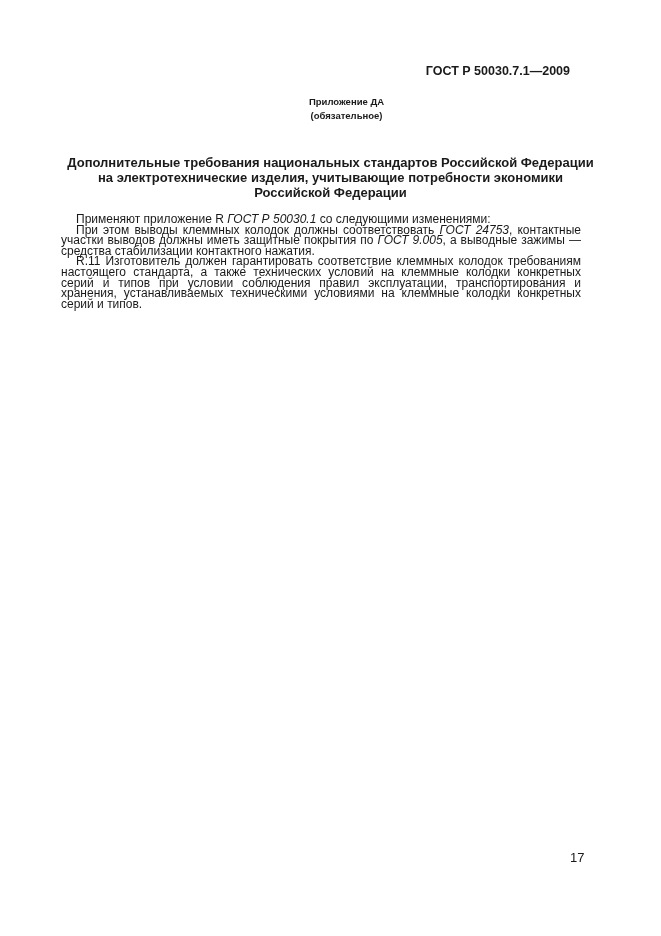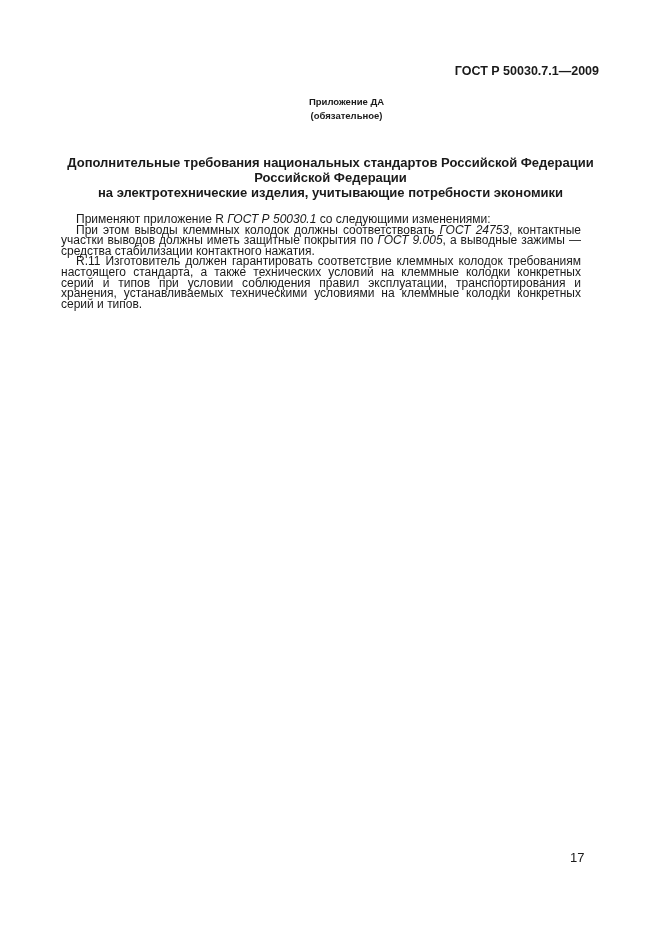--- a/index.html
+++ b/index.html
@@ -1,18 +1,18 @@
 <!DOCTYPE html>
 <html><head>
   <meta charset="utf-8">
   <style>
     html, body { margin: 0; padding: 0; background: #ffffff; }
     body { width: 661px; height: 936px; position: relative; overflow: hidden;
            font-family: "Liberation Sans", sans-serif; color: #1a1a1a; }
-    .header { position: absolute; top: 64px; right: 62px; font-size: 12.5px; font-weight: bold; }
+    .header { position: absolute; top: 64px; right: 91px; font-size: 12.5px; font-weight: bold; }
     .appendix { position: absolute; top: 95px; left: 16px; width: 661px; text-align: center;
                 font-size: 9.5px; font-weight: bold; line-height: 14px; }
     .title { position: absolute; top: 155px; left: 0; width: 661px; text-align: center;
              font-size: 13px; font-weight: bold; line-height: 15px; }
     .body { position: absolute; top: 214px; left: 61px; width: 520px; font-size: 12px;
             line-height: 10.6px; text-align: justify; }
     .body p { margin: 0; text-indent: 15px; }
     .body i { font-style: italic; }
     .page-num { position: absolute; top: 850px; left: 570px; font-size: 13px; }
   </style>
@@ -21,22 +21,22 @@
 
 <div class="header">ГОСТ Р 50030.7.1—2009</div>
 
 <div class="appendix">
   <div>Приложение ДА</div>
   <div>(обязательное)</div>
 </div>
 
 <div class="title">
   <div>Дополнительные требования национальных стандартов Российской Федерации</div>
+  <div>на электротехнические изделия, учитывающие потребности экономики</div>
   <div>Российской Федерации</div>
-  <div>на электротехнические изделия, учитывающие потребности экономики</div>
 </div>
 
 <div class="body">
   <p><span>Применяют приложение R </span><i>ГОСТ Р 50030.1</i><span> со следующими изменениями:</span></p>
   <p><span>При этом выводы клеммных колодок должны соответствовать </span><i>ГОСТ 24753</i><span>, контактные участки выводов должны иметь защитные покрытия по </span><i>ГОСТ 9.005</i><span>, а выводные зажимы — средства стабилизации контактного нажатия.</span></p>
   <p>R.11  Изготовитель должен гарантировать соответствие клеммных колодок требованиям настоящего стандарта, а также технических условий на клеммные колодки конкретных серий и типов при условии соблюдения правил эксплуатации, транспортирования и хранения, устанавливаемых техническими условиями на клеммные колодки конкретных серий и типов.</p>
 </div>
 
 <div class="page-num">17</div>
 

